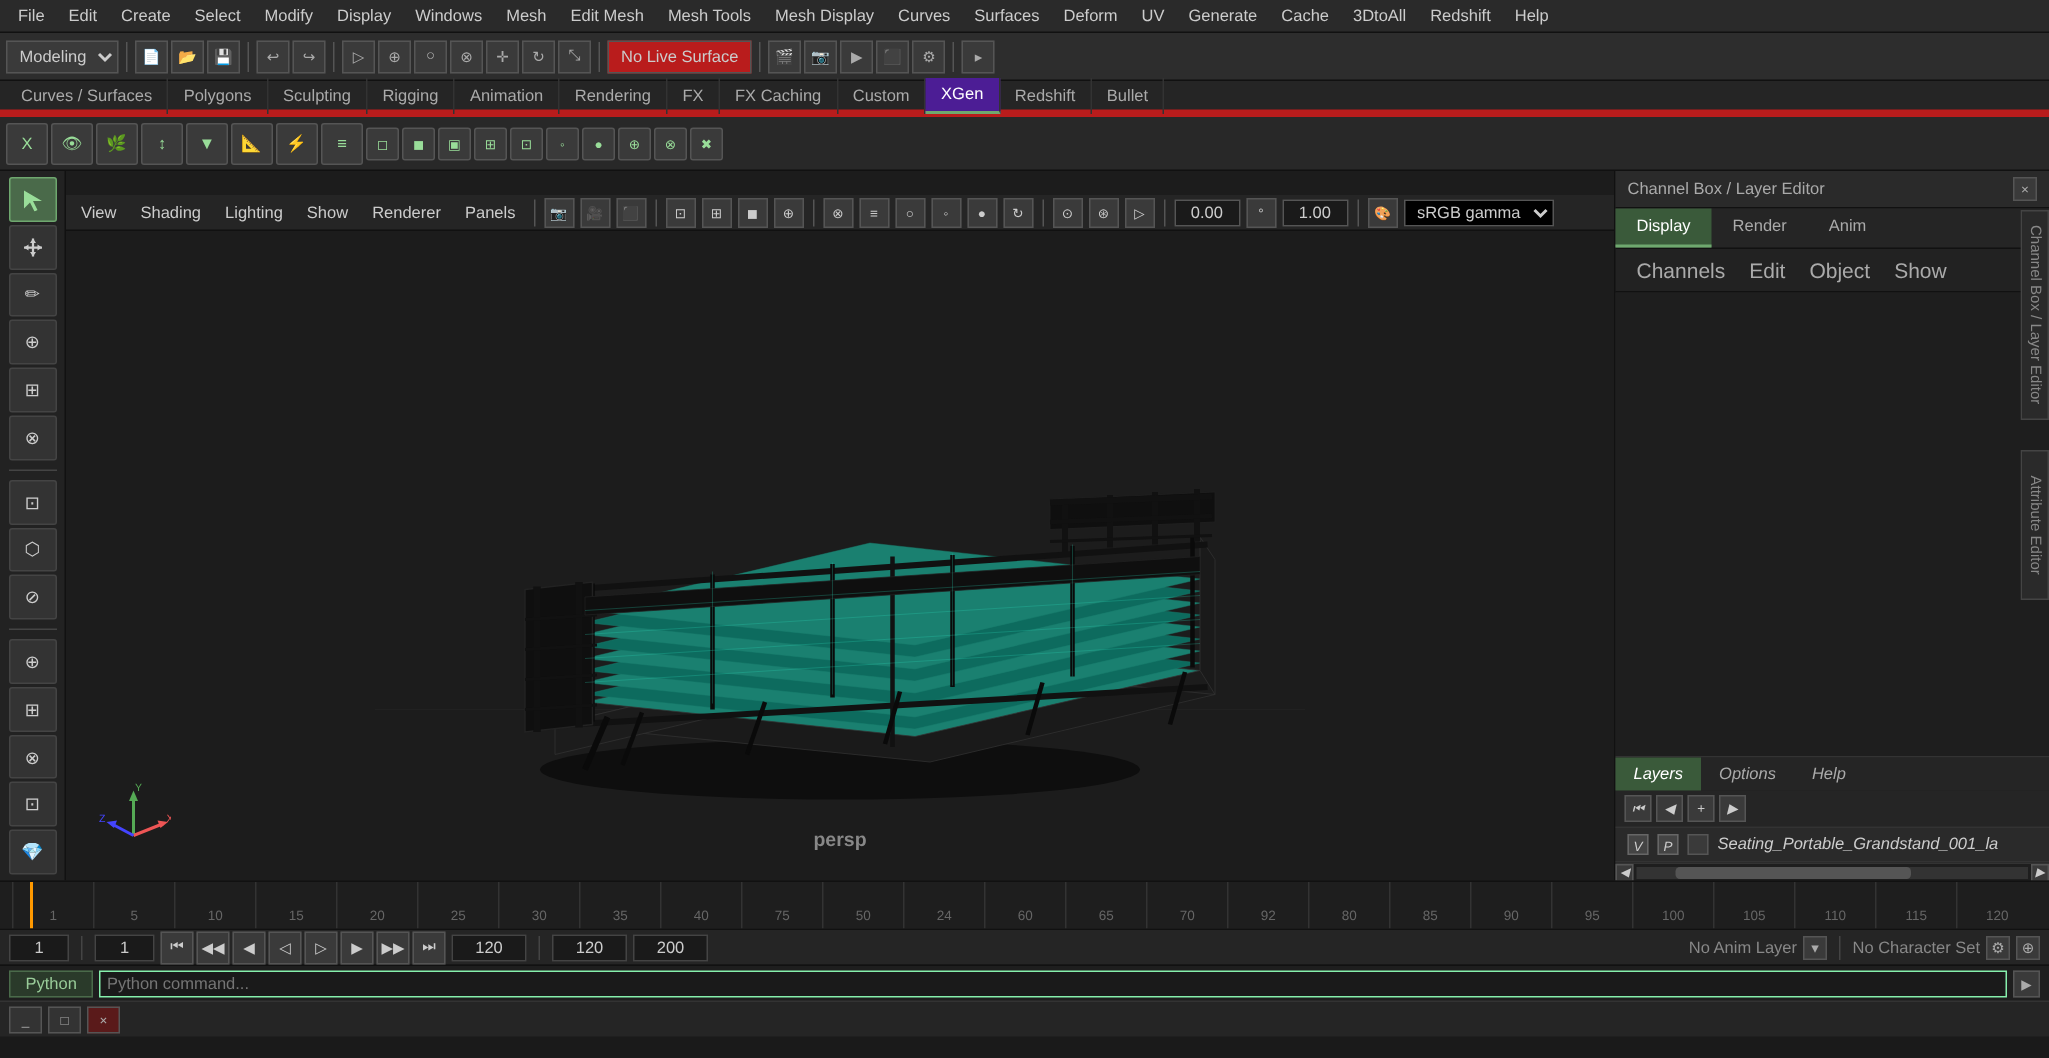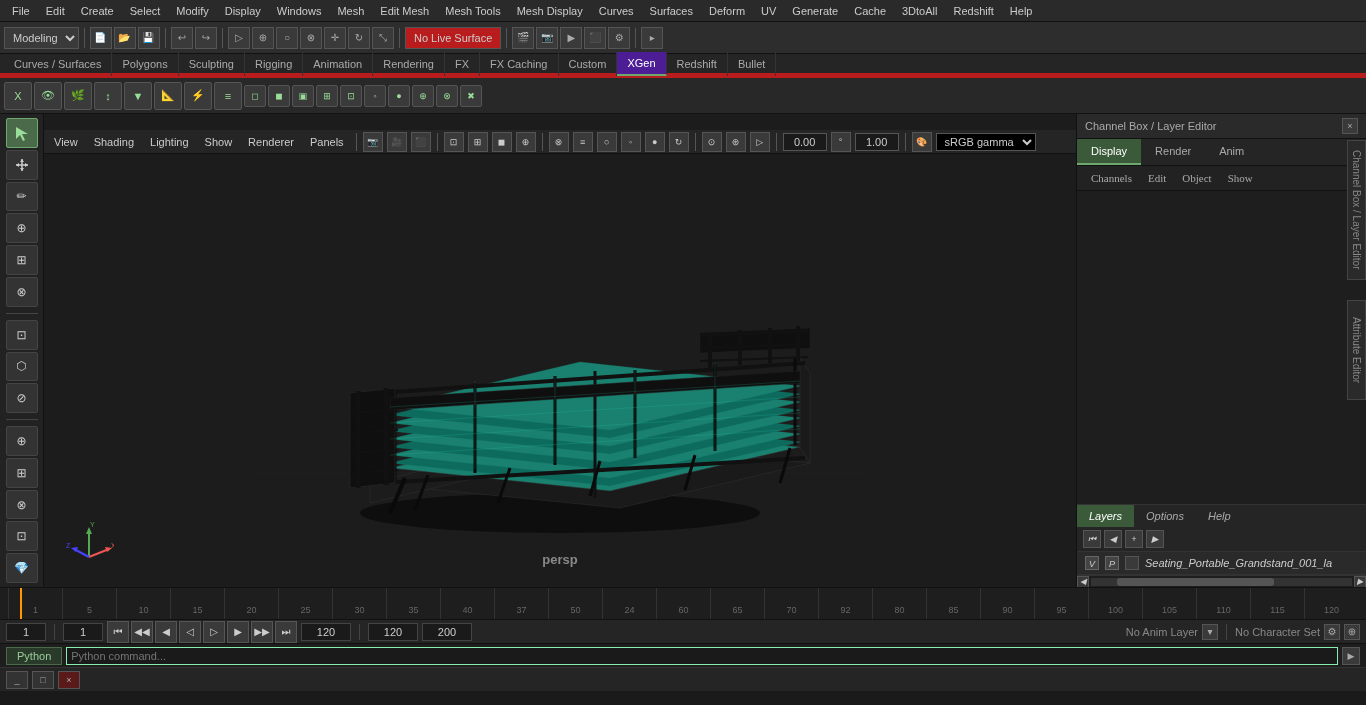--- a/index.html
+++ b/index.html
@@ -254,25 +254,24 @@
       color: #fff;
       border-bottom: 2px solid #6fa86f;
     }
     #channel-box-header {
       display: flex;
       gap: 4px;
       padding: 4px 8px;
       border-bottom: 1px solid #111;
     }
     .cb-header-item {
-      font-size: 11px;
+      font-size: 14px;
       color: #aaa;
       cursor: pointer;
       padding: 2px 6px;
-      font-family: Liberation Serif, serif;
     }
     #channel-area {
       flex: 1;
       background: #1e1e1e;
       overflow-y: auto;
     }
     #layers-section {
       border-top: 1px solid #333;
       font-style: italic;
     }
@@ -812,21 +811,21 @@
   <div id="timeline-numbers">
     <div class="tl-tick">1</div>
     <div class="tl-tick">5</div>
     <div class="tl-tick">10</div>
     <div class="tl-tick">15</div>
     <div class="tl-tick">20</div>
     <div class="tl-tick">25</div>
     <div class="tl-tick">30</div>
     <div class="tl-tick">35</div>
     <div class="tl-tick">40</div>
-    <div class="tl-tick">37</div>
+    <div class="tl-tick">75</div>
     <div class="tl-tick">50</div>
     <div class="tl-tick">24</div>
     <div class="tl-tick">60</div>
     <div class="tl-tick">65</div>
     <div class="tl-tick">70</div>
     <div class="tl-tick">92</div>
     <div class="tl-tick">80</div>
     <div class="tl-tick">85</div>
     <div class="tl-tick">90</div>
     <div class="tl-tick">95</div>

